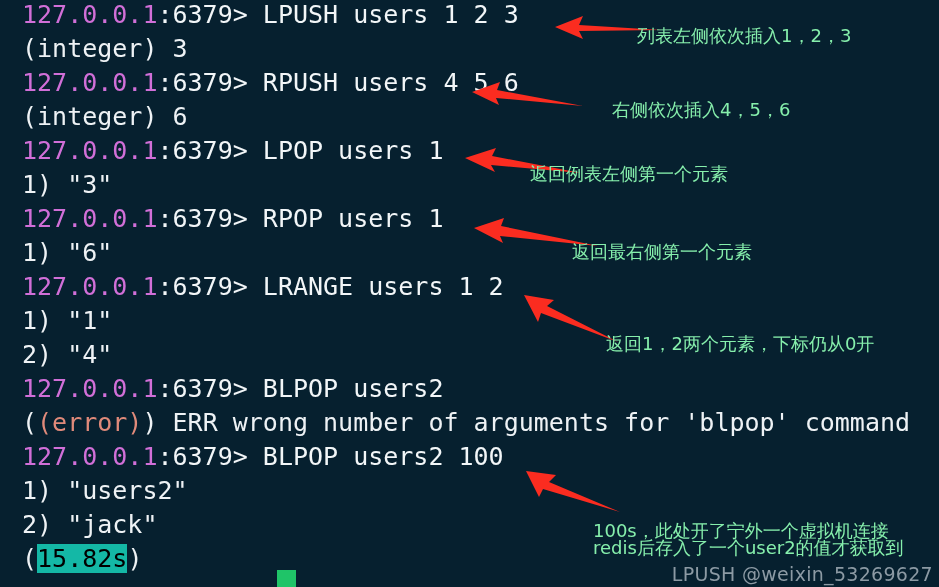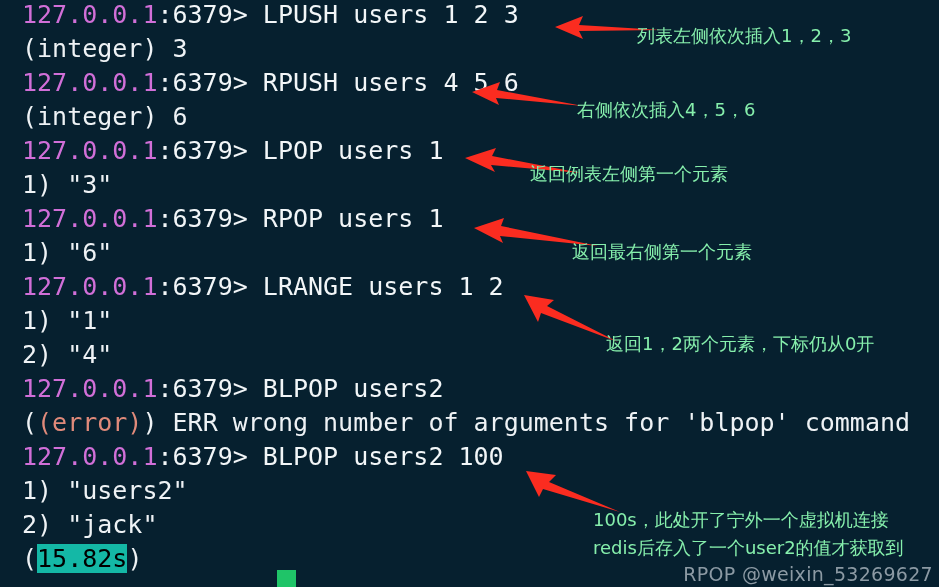--- a/index.html
+++ b/index.html
@@ -153,22 +153,22 @@
     </svg>
   </div>
 
   <div class="arrow" style="left:524px; top:468px">
     <svg width="100" height="48" viewBox="0 0 100 48">
       <path d="M2 3 L32 7 L25 14 L96 44 L19 21 L15 29 Z" fill="#fb2c20"></path>
     </svg>
   </div>
 
   <div class="anno" style="left:637px; top:22px">列表左侧依次插入1，2，3</div>
-  <div class="anno" style="left:577px; top:96px">右侧依次插入4，5，6</div>
+  <div class="anno" style="left:612px; top:96px">右侧依次插入4，5，6</div>
   <div class="anno" style="left:572px; top:238px">返回最右侧第一个元素</div>
   <div class="anno" style="left:530px; top:160px">返回例表左侧第一个元素</div>
   <div class="anno" style="left:606px; top:330px">返回1，2两个元素，下标仍从0开</div>
-  <div class="anno" style="left:593px; top:506px">100s，此处开了宁外一个虚拟机连接</div>
+  <div class="anno" style="left:593px; top:517px">100s，此处开了宁外一个虚拟机连接</div>
   <div class="anno" style="left:593px; top:534px">redis后存入了一个user2的值才获取到</div>
 
-  <div id="watermark">RPOP @weixin_53269627</div>
+  <div id="watermark">LPUSH @weixin_53269627</div>
 
 </div>
 
 </body></html>

